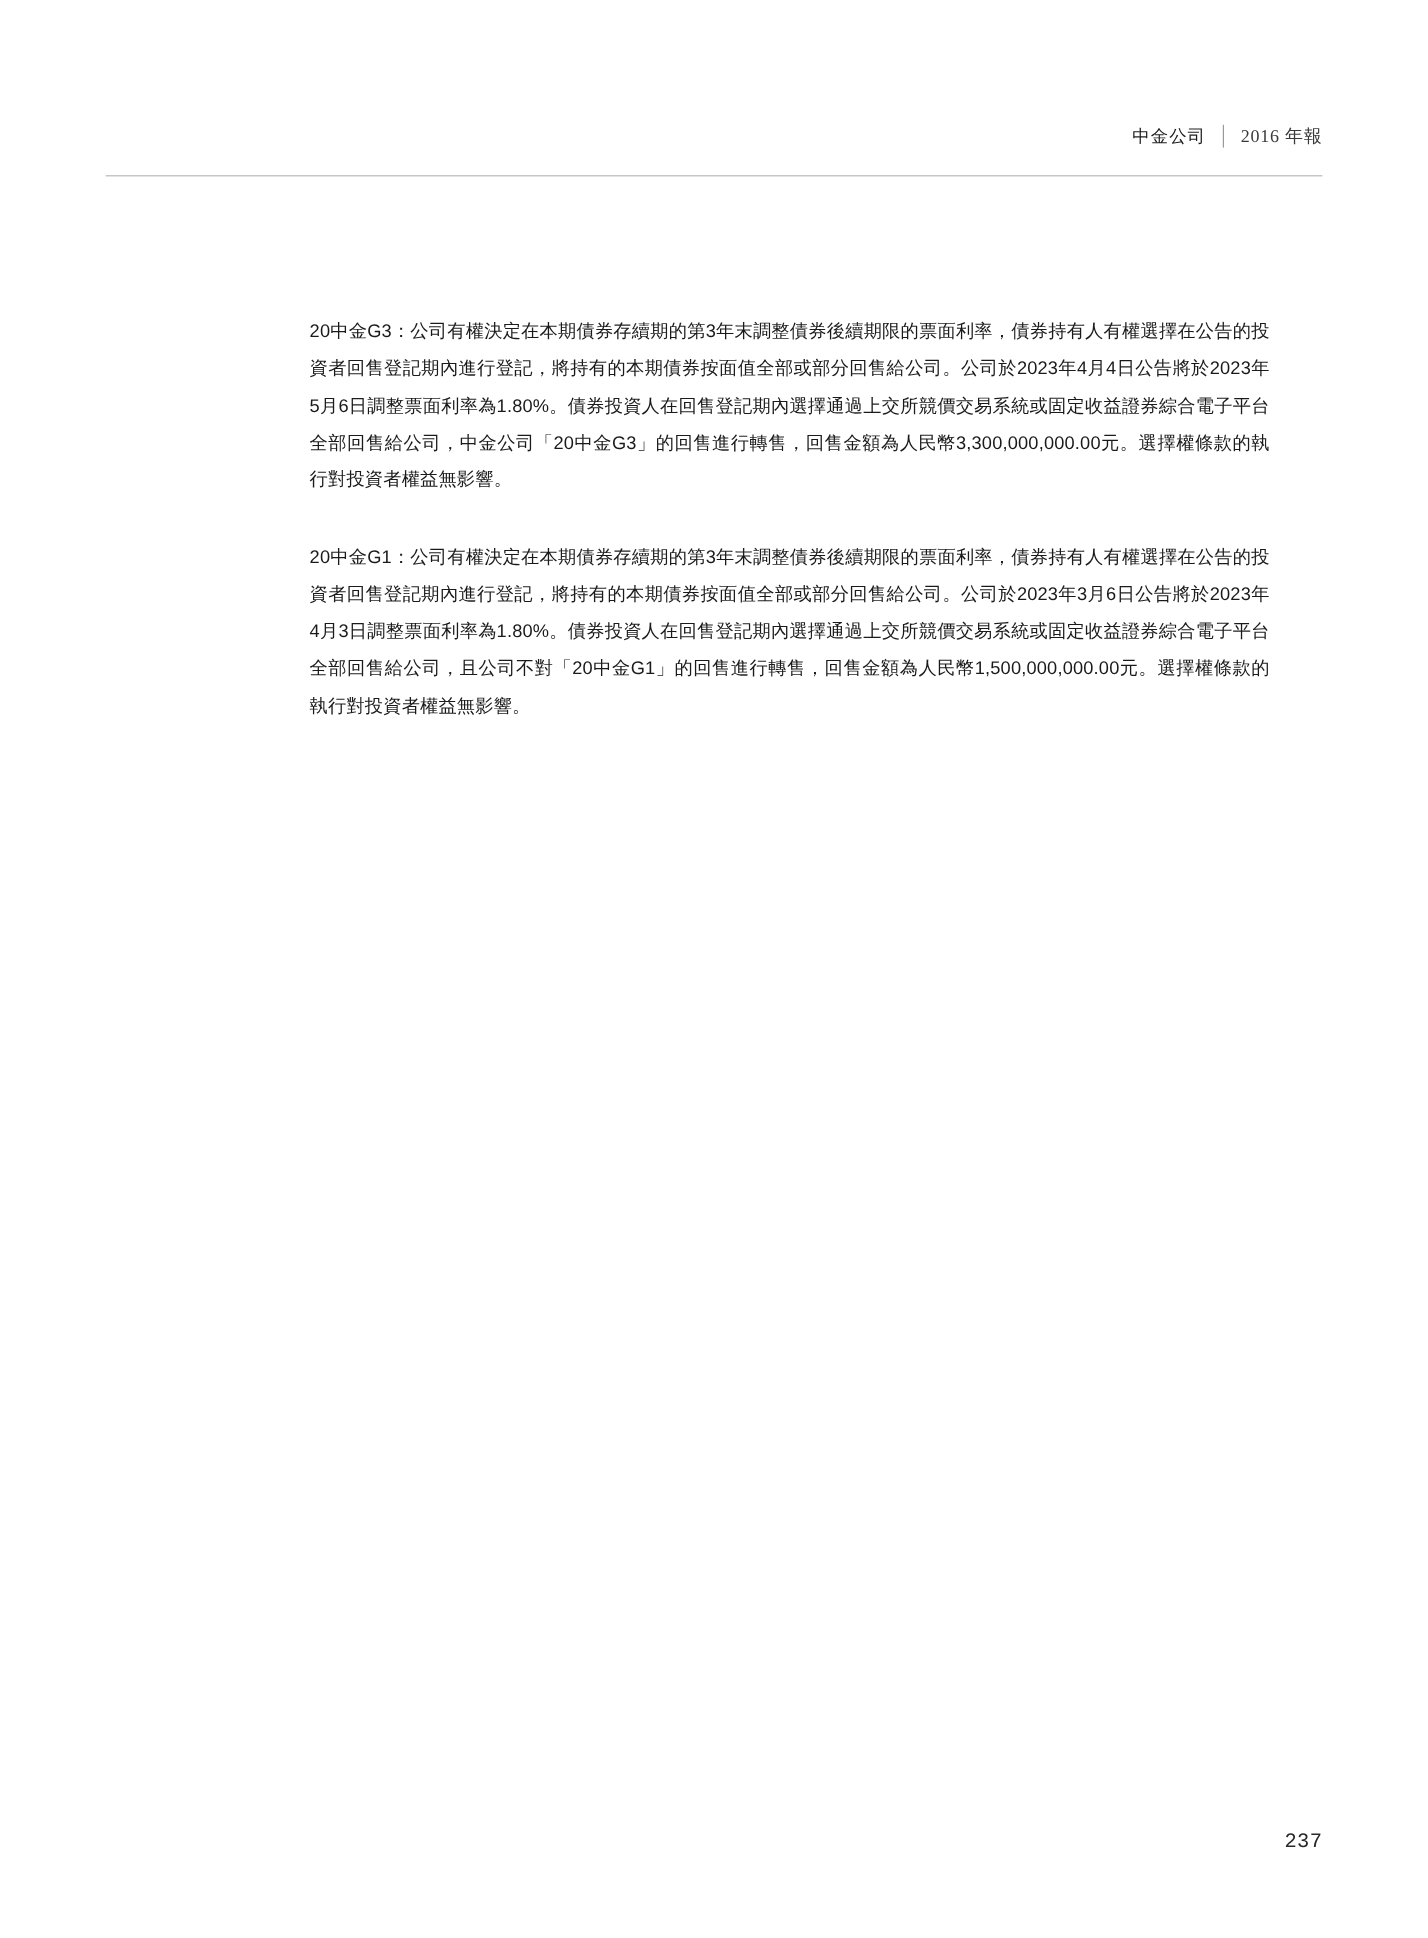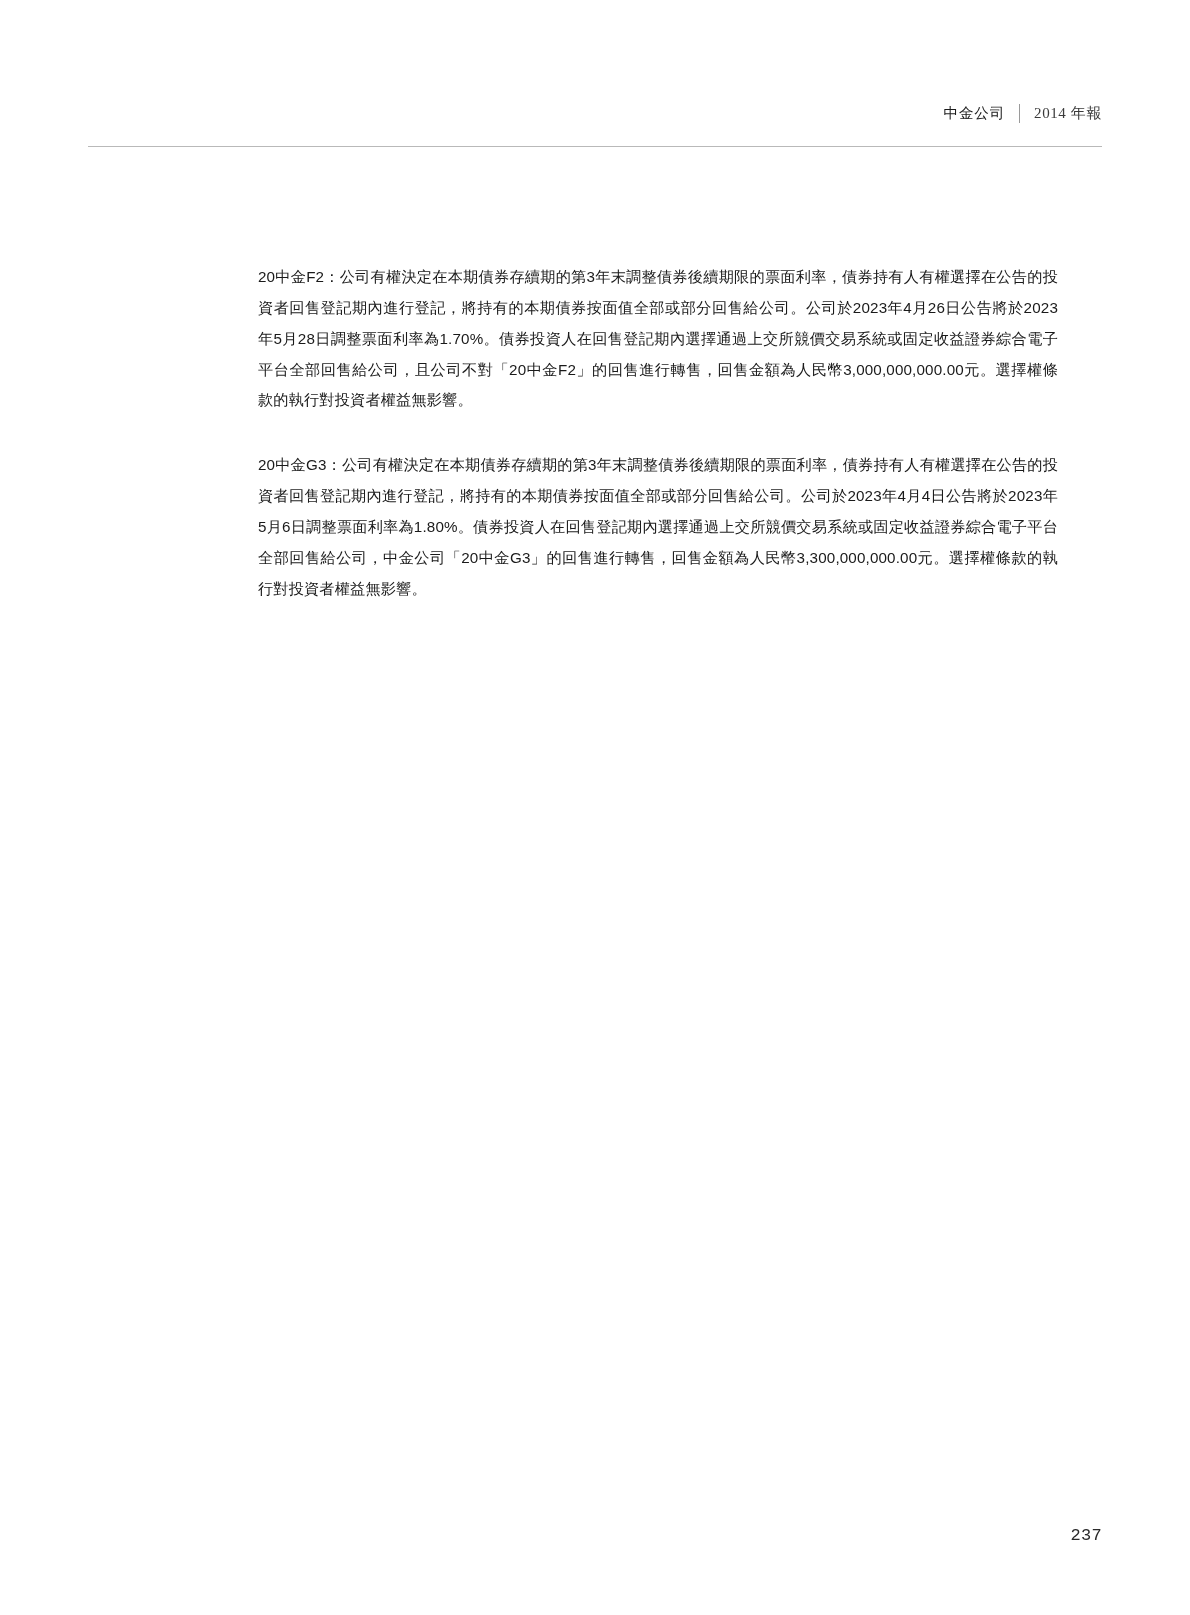--- a/index.html
+++ b/index.html
@@ -100,25 +100,25 @@
 </style>
 </head>
 <body>
 
 <div class="page">
 
   <div class="header">
     <div class="header-inner">
       <span class="header-company">中金公司</span>
       <span class="header-divider"></span>
-      <span class="header-report">2014 年報</span>
+      <span class="header-report">2016 年報</span>
     </div>
   </div>
   <div class="header-rule"></div>
 
   <div class="content">
-    <p class="para">20中金F2：公司有權決定在本期債券存續期的第3年末調整債券後續期限的票面利率，債券持有人有權選擇在公告的投資者回售登記期內進行登記，將持有的本期債券按面值全部或部分回售給公司。公司於2023年4月26日公告將於2023年5月28日調整票面利率為1.70%。債券投資人在回售登記期內選擇通過上交所競價交易系統或固定收益證券綜合電子平台全部回售給公司，且公司不對「20中金F2」的回售進行轉售，回售金額為人民幣3,000,000,000.00元。選擇權條款的執行對投資者權益無影響。</p>
     <p class="para">20中金G3：公司有權決定在本期債券存續期的第3年末調整債券後續期限的票面利率，債券持有人有權選擇在公告的投資者回售登記期內進行登記，將持有的本期債券按面值全部或部分回售給公司。公司於2023年4月4日公告將於2023年5月6日調整票面利率為1.80%。債券投資人在回售登記期內選擇通過上交所競價交易系統或固定收益證券綜合電子平台全部回售給公司，中金公司「20中金G3」的回售進行轉售，回售金額為人民幣3,300,000,000.00元。選擇權條款的執行對投資者權益無影響。</p>
+    <p class="para">20中金G1：公司有權決定在本期債券存續期的第3年末調整債券後續期限的票面利率，債券持有人有權選擇在公告的投資者回售登記期內進行登記，將持有的本期債券按面值全部或部分回售給公司。公司於2023年3月6日公告將於2023年4月3日調整票面利率為1.80%。債券投資人在回售登記期內選擇通過上交所競價交易系統或固定收益證券綜合電子平台全部回售給公司，且公司不對「20中金G1」的回售進行轉售，回售金額為人民幣1,500,000,000.00元。選擇權條款的執行對投資者權益無影響。</p>
   </div>
 
   <div class="page-number">237</div>
 
 </div>
 
 </body></html>

